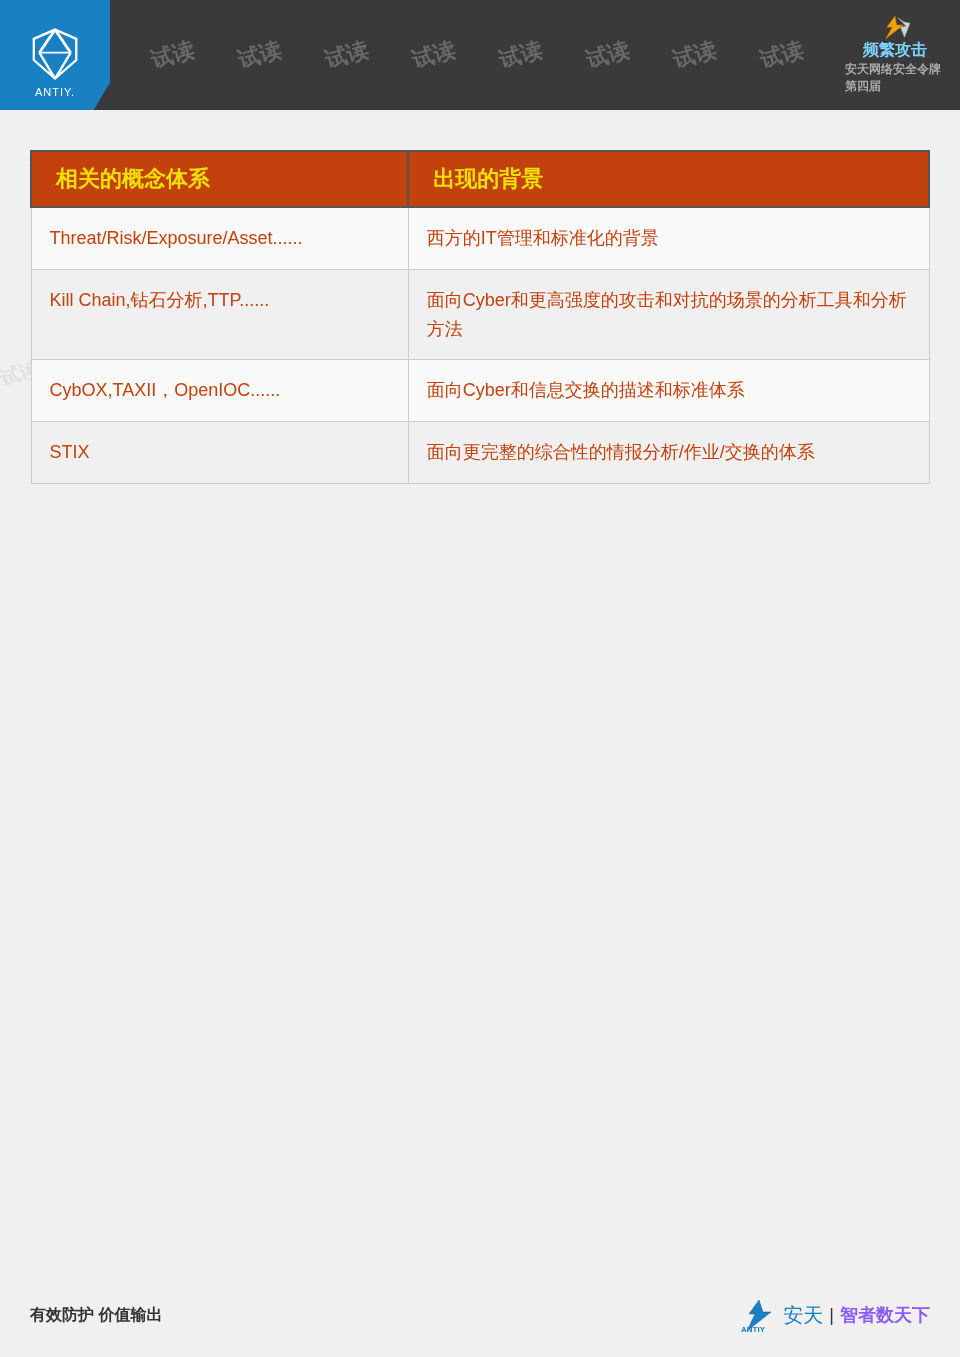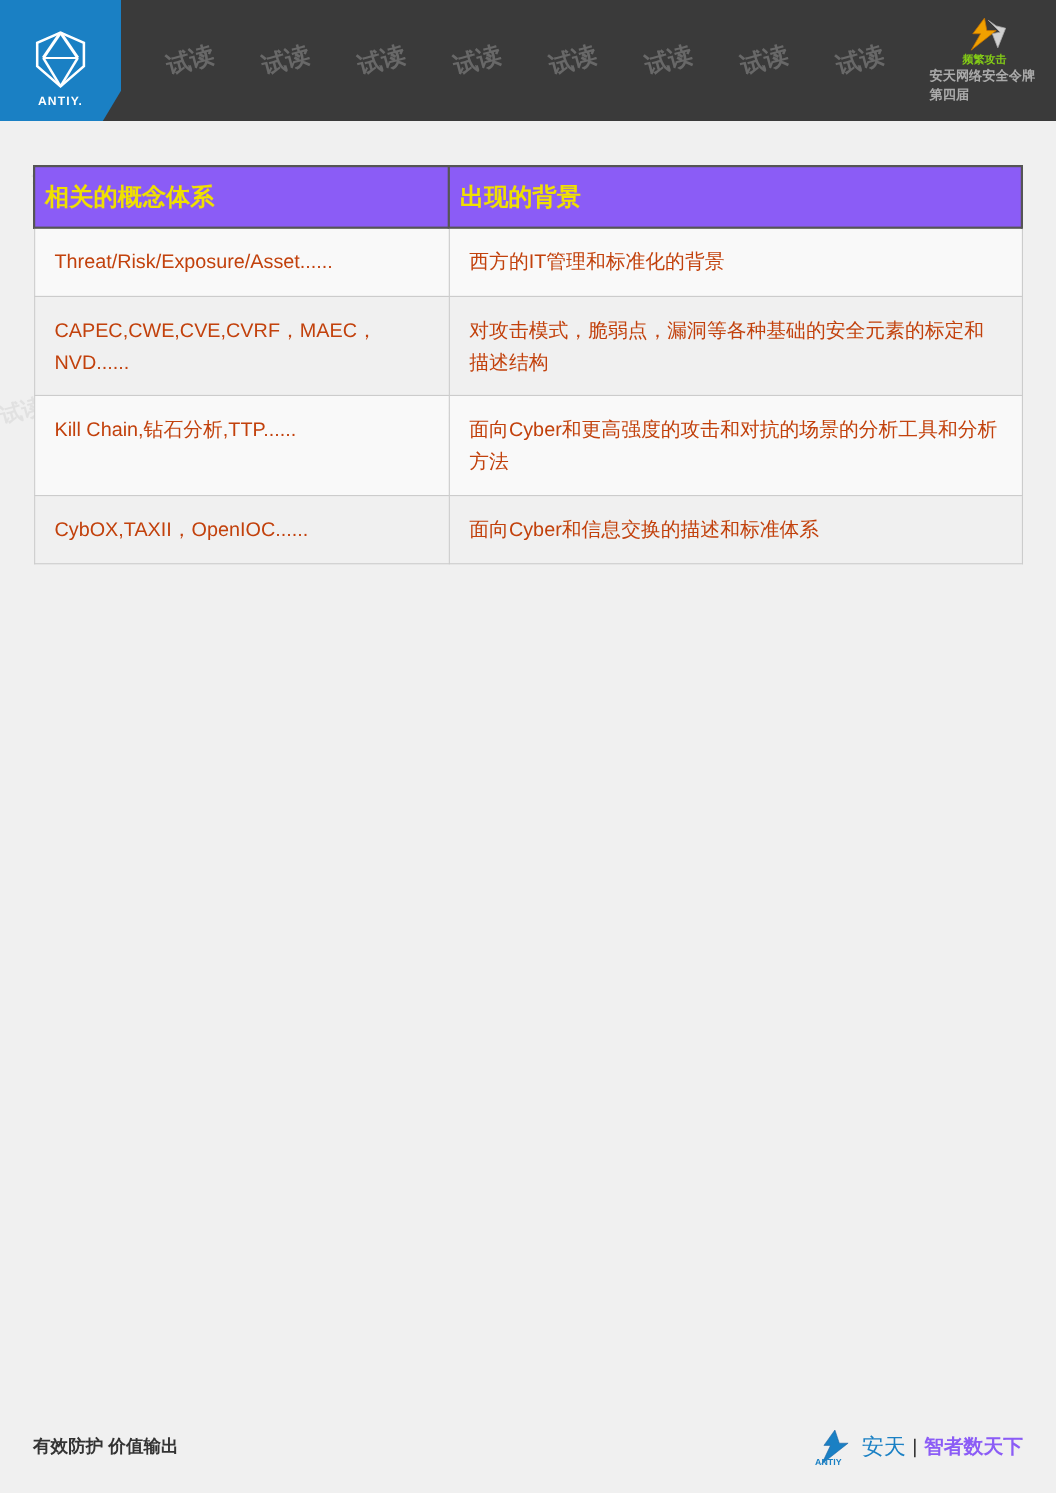--- a/index.html
+++ b/index.html
@@ -30,21 +30,21 @@
       align-items: center;
       justify-content: center;
       flex-shrink: 0;
       position: relative;
       clip-path: polygon(0 0, 100% 0, 100% 75%, 85% 100%, 0 100%);
     }
 
     .logo-text {
       color: white;
       font-size: 11px;
-      font-weight: bold;
+      font-weight: normal;
       position: absolute;
       bottom: 12px;
       left: 50%;
       transform: translateX(-50%);
       letter-spacing: 1px;
       margin-top: 11px;
     }
 
     .header-watermarks {
       flex: 1;
@@ -68,22 +68,22 @@
       height: 80px;
       margin-right: 15px;
       display: flex;
       flex-direction: column;
       align-items: center;
       justify-content: center;
       flex-shrink: 0;
     }
 
     .header-logo-right .brand-name {
-      color: #84cc16;
-      font-size: 10px;
+      color: #7dd3fc;
+      font-size: 16px;
       font-weight: bold;
     }
 
     .header-logo-right .brand-sub {
       color: #aaa;
       font-size: 12px;
       font-weight: bold;
     }
 
     
@@ -114,25 +114,25 @@
     
     .data-table {
       width: 100%;
       border-collapse: collapse;
       position: relative;
       z-index: 1;
       margin-top: 5px;
     }
 
     .data-table th {
-      background: #8b5cf6;
+      background: #c2410c;
       color: #f0e000;
       font-size: 22px;
       font-weight: bold;
-      padding: 12px 9px;
+      padding: 12px 24px;
       text-align: left;
       border: 2px solid #555;
     }
 
     .data-table td {
       padding: 16px 18px;
       border: 1.5px solid #ccc;
       vertical-align: top;
       background: #fff;
       font-size: 18px;
@@ -270,31 +270,31 @@
         <th class="col-left">相关的概念体系</th>
         <th class="col-right">出现的背景</th>
       </tr>
     </thead>
     <tbody id="table-body">
     <tr>
           <td class="col-left">Threat/Risk/Exposure/Asset......</td>
           <td class="col-right">西方的IT管理和标准化的背景</td>
         </tr>
         <tr>
-          <td class="col-left">CAPEC,CWE,CVE,CVRF，MAEC，NVD......</td>
-          <td class="col-right">对攻击模式，脆弱点，漏洞等各种基础的安全元素的标定和描述结构</td>
-        </tr>
-        <tr>
           <td class="col-left">Kill Chain,钻石分析,TTP......</td>
           <td class="col-right">面向Cyber和更高强度的攻击和对抗的场景的分析工具和分析方法</td>
         </tr>
         <tr>
           <td class="col-left">CybOX,TAXII，OpenIOC......</td>
           <td class="col-right">面向Cyber和信息交换的描述和标准体系</td>
         </tr>
+        <tr>
+          <td class="col-left">STIX</td>
+          <td class="col-right">面向更完整的综合性的情报分析/作业/交换的体系</td>
+        </tr>
       </tbody>
   </table>
 </div>
 
 <div class="footer">
   <span class="footer-left">有效防护 价值输出</span>
   <div class="footer-right footer-logo">
 
     <svg width="40" height="35" viewBox="0 0 40 35">
       <polygon points="20,2 10,16 16,16 8,33 32,14 24,14" fill="#1a80c4" stroke="#1a60a0" stroke-width="0.5"></polygon>

